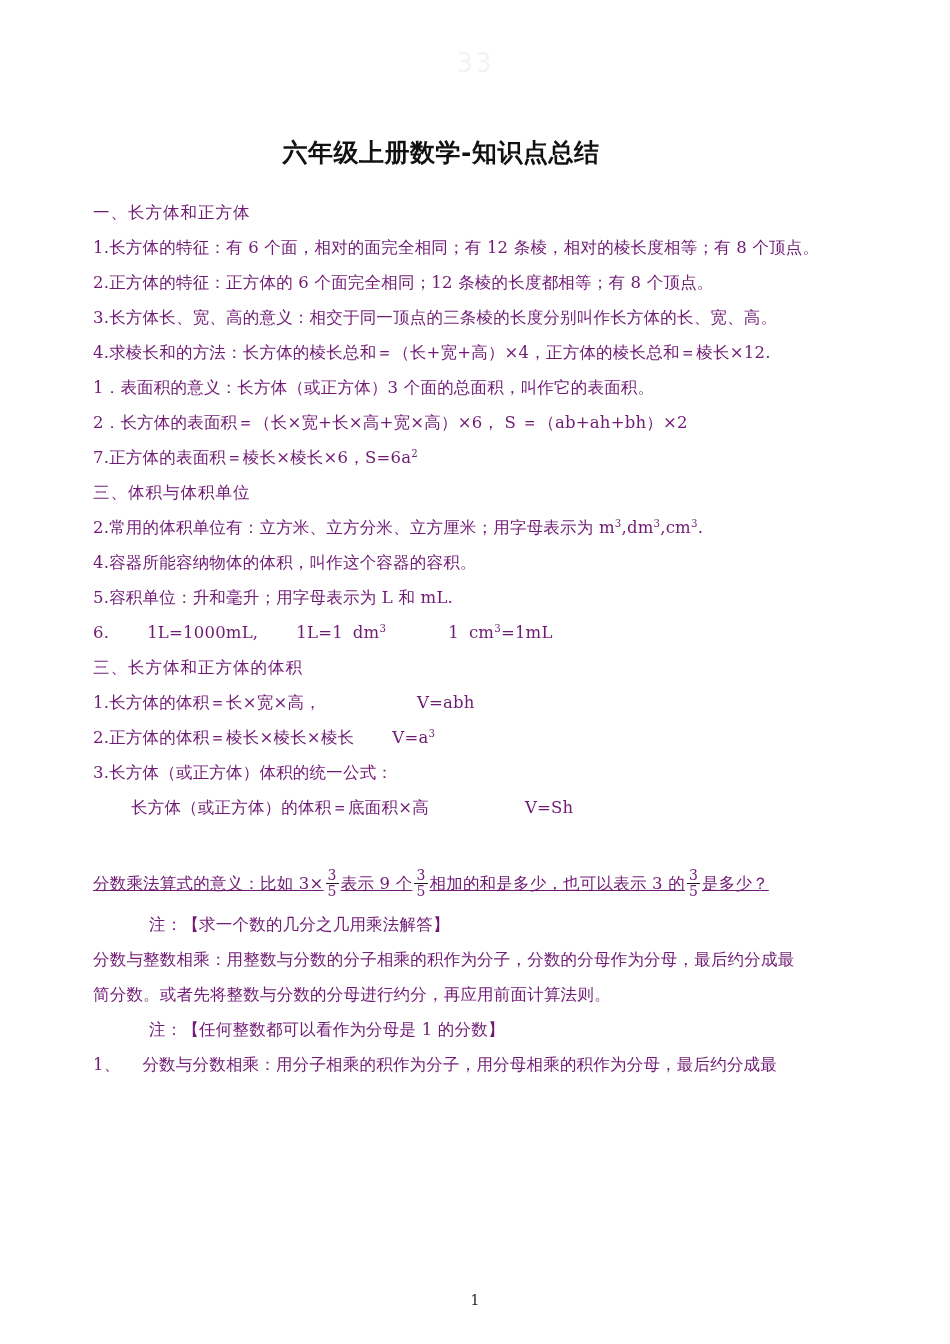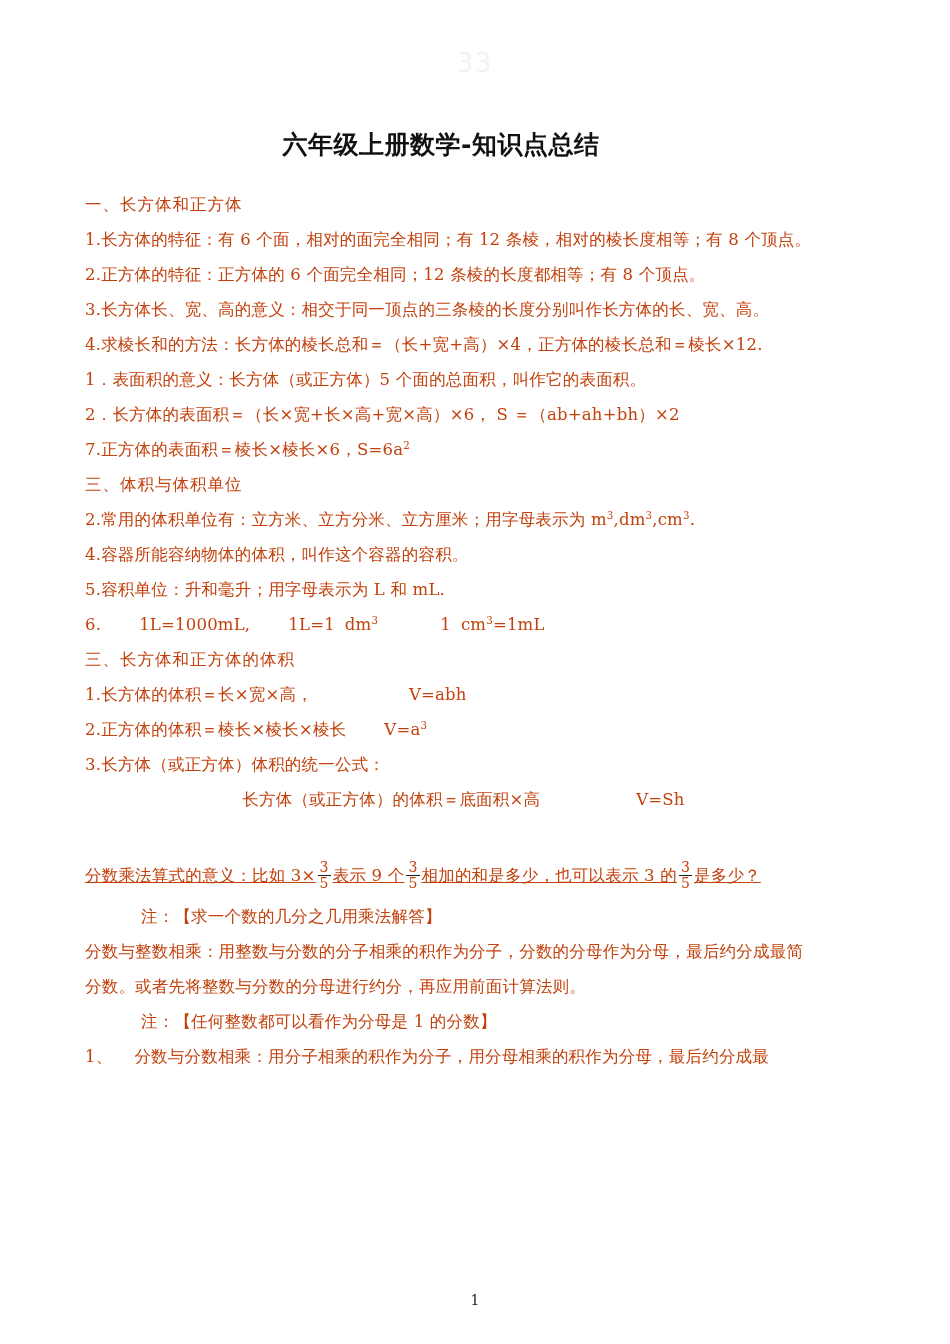--- a/index.html
+++ b/index.html
@@ -15,21 +15,21 @@
     position: relative;
     font-family: "DejaVu Serif", "Liberation Serif", serif;
     color: #181818;
     overflow: hidden;
   }
 
   .page {
     position: relative;
     width: 882px;
     height: 1344px;
-    padding: 0;
+    padding: 8px;
   }
 
   .watermark {
     position: absolute;
     top: 48px;
     left: 0;
     width: 950px;
     text-align: center;
     font-size: 26px;
     color: #f4f3ef;
@@ -52,32 +52,32 @@
 
   .body-block {
     margin-top: 26px;
     padding-left: 85px;
     padding-right: 78px;
   }
 
   .line {
     font-size: 16.5px;
     line-height: 35px;
-    color: #c2410c;
+    color: #701a75;
     white-space: nowrap;
     letter-spacing: 0.2px;
   }
 
   .line.wrap { white-space: normal; }
 
   .line.heading {
     letter-spacing: 1px;
   }
 
-  .line.indent1 { padding-left: 38px; text-align: center; }
+  .line.indent1 { padding-left: 38px; }
   .line.indent2 { padding-left: 56px; }
 
   .spacer { height: 35px; }
 
   .sp-s { display: inline-block; width: 10px; }
   .sp-m { display: inline-block; width: 22px; }
   .sp-l { display: inline-block; width: 38px; }
   .sp-xl { display: inline-block; width: 62px; }
   .sp-xxl { display: inline-block; width: 96px; }
 
@@ -126,21 +126,21 @@
   <h1 class="doc-title">六年级上册数学-知识点总结</h1>
 
   <div class="body-block">
 
     <div class="line heading">一、长方体和正方体</div>
     <div class="line">1.长方体的特征：有 6 个面，相对的面完全相同；有 12 条棱，相对的棱长度相等；有 8 个顶点。</div>
     <div class="line">2.正方体的特征：正方体的 6 个面完全相同；12 条棱的长度都相等；有 8 个顶点。</div>
     <div class="line">3.长方体长、宽、高的意义：相交于同一顶点的三条棱的长度分别叫作长方体的长、宽、高。</div>
     <div class="line">4.求棱长和的方法：长方体的棱长总和＝（长+宽+高）×4，正方体的棱长总和＝棱长×12.</div>
 
-    <div class="line">1．表面积的意义：长方体（或正方体）5 个面的总面积，叫作它的表面积。</div>
+    <div class="line">1．表面积的意义：长方体（或正方体）3 个面的总面积，叫作它的表面积。</div>
     <div class="line">2．长方体的表面积＝（长×宽+长×高+宽×高）×6，  S ＝（ab+ah+bh）×2</div>
     <div class="line"><span>7.正方体的表面积＝棱长×棱长×6，S=6a</span><sup>2</sup></div>
 
     <div class="line heading">三、体积与体积单位</div>
     <div class="line"><span>2.常用的体积单位有：立方米、立方分米、立方厘米；用字母表示为 m</span><sup>3</sup><span>,</span><span>dm</span><sup>3</sup><span>,</span><span>cm</span><sup>3</sup><span>.</span></div>
     <div class="line">4.容器所能容纳物体的体积，叫作这个容器的容积。</div>
     <div class="line">5.容积单位：升和毫升；用字母表示为 L 和 mL.</div>
     <div class="line"><span>6.</span><span class="sp-l"></span><span>1L=1000mL,</span><span class="sp-l"></span><span>1L=1</span><span class="sp-s"></span><span>dm</span><sup>3</sup><span class="sp-xl"></span><span>1</span><span class="sp-s"></span><span>cm</span><sup>3</sup><span>=1mL</span></div>
 
     <div class="line heading">三、长方体和正方体的体积</div>

